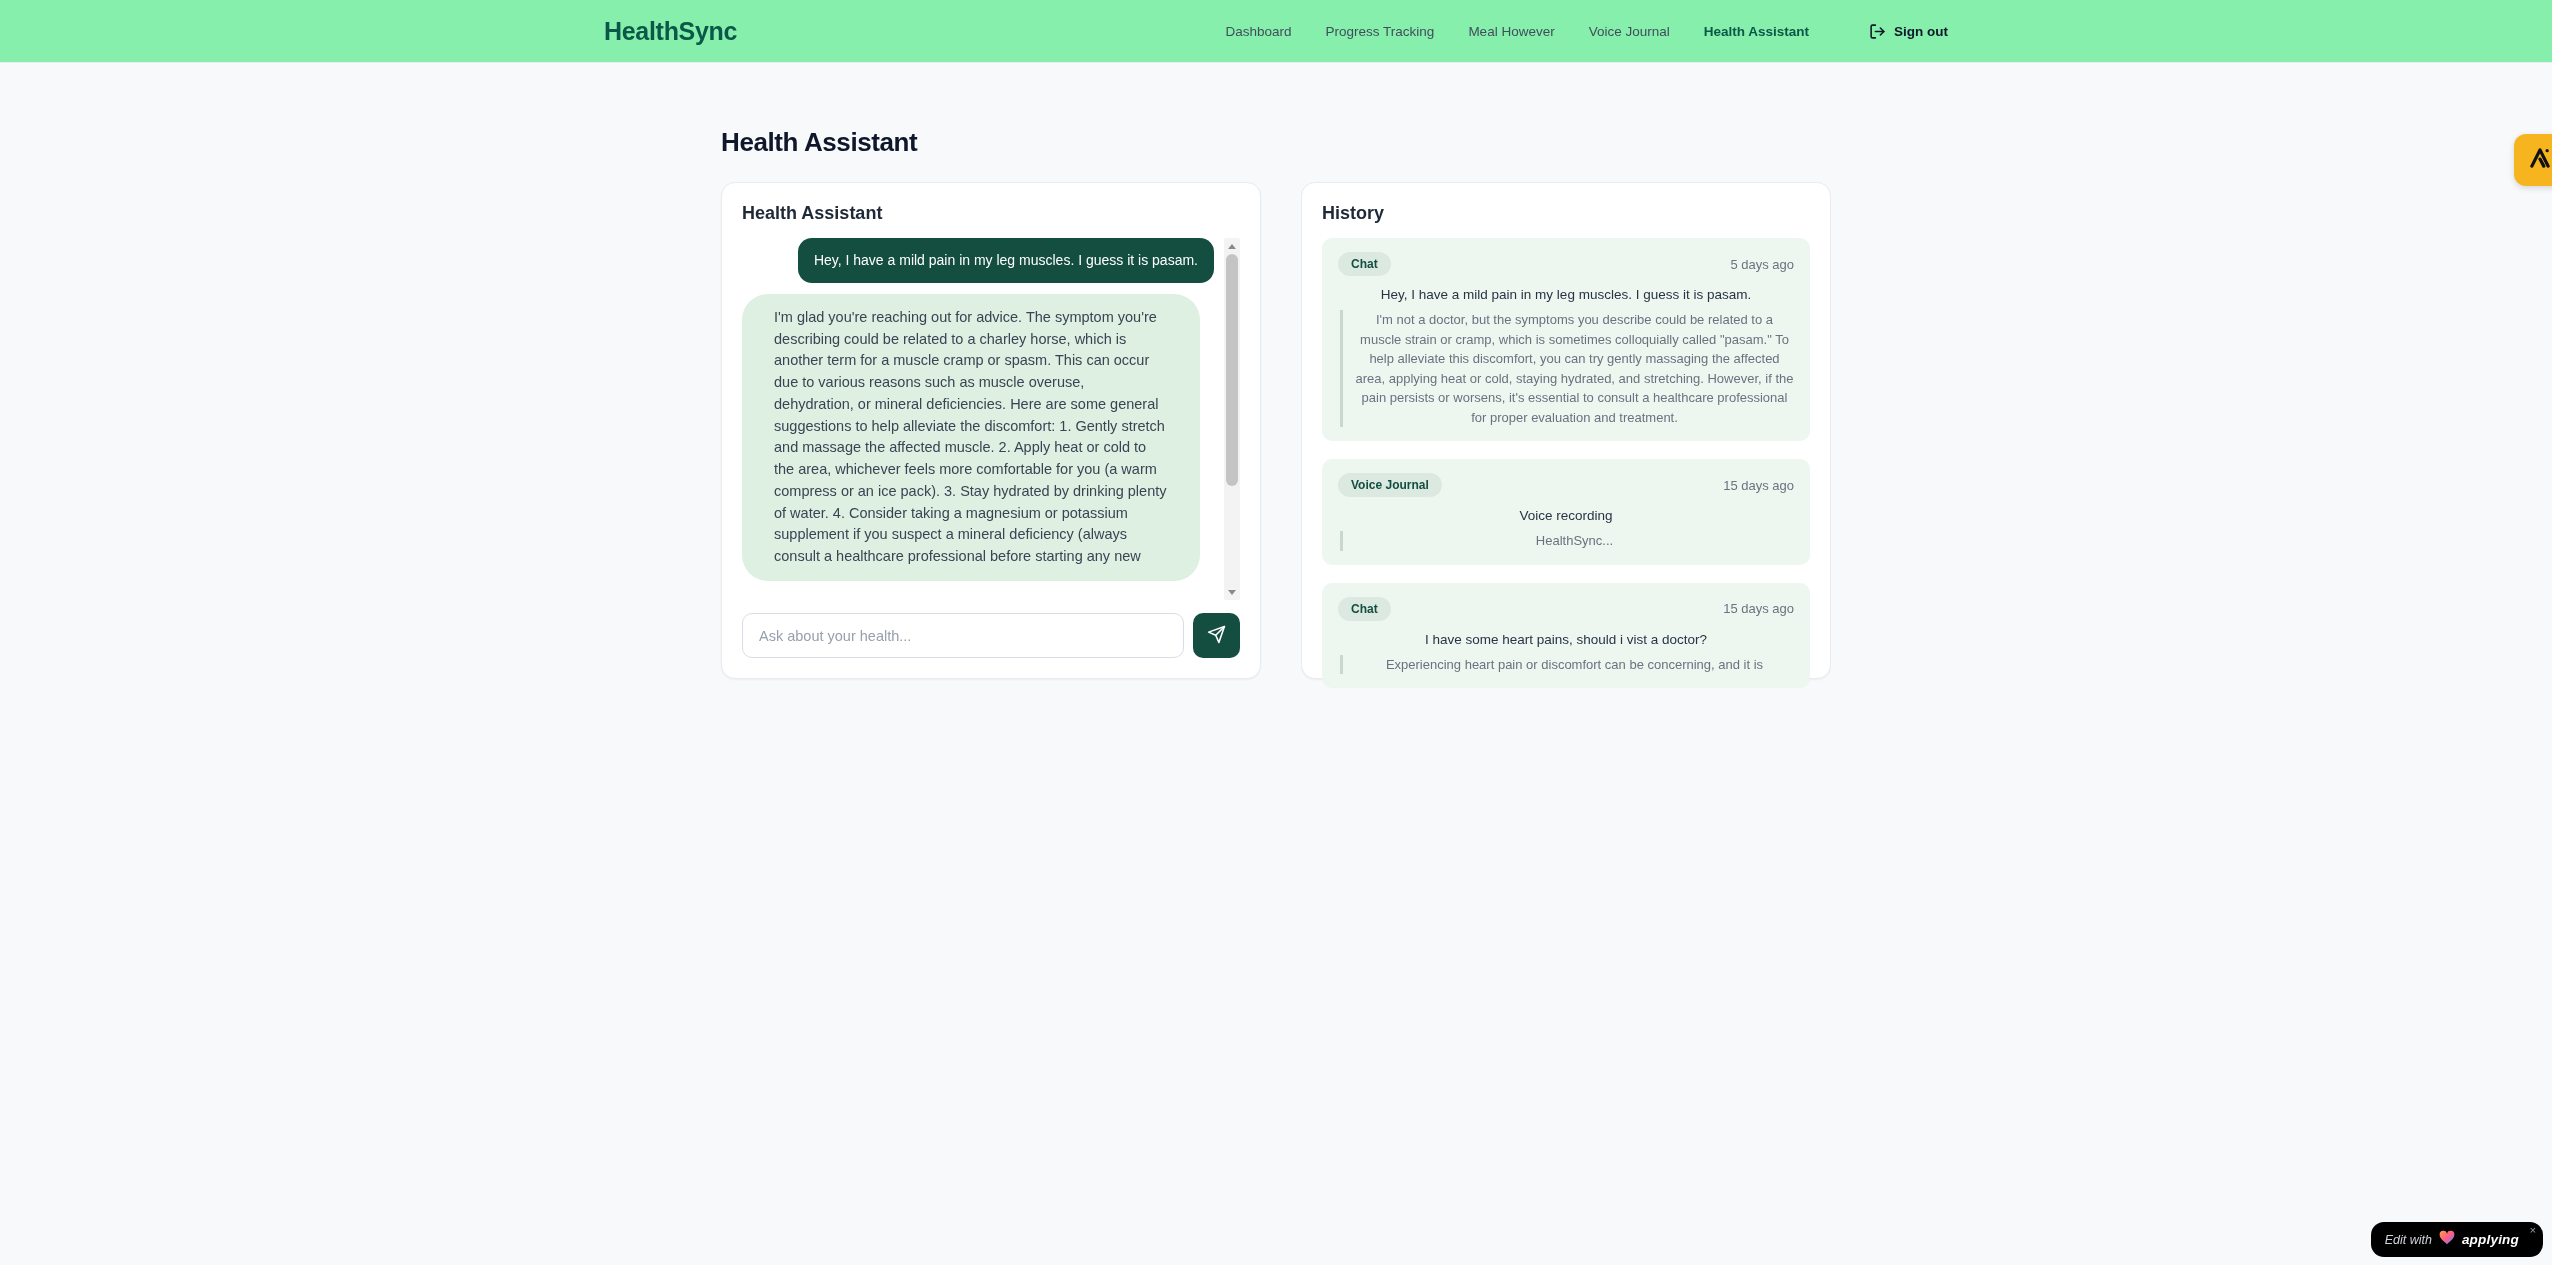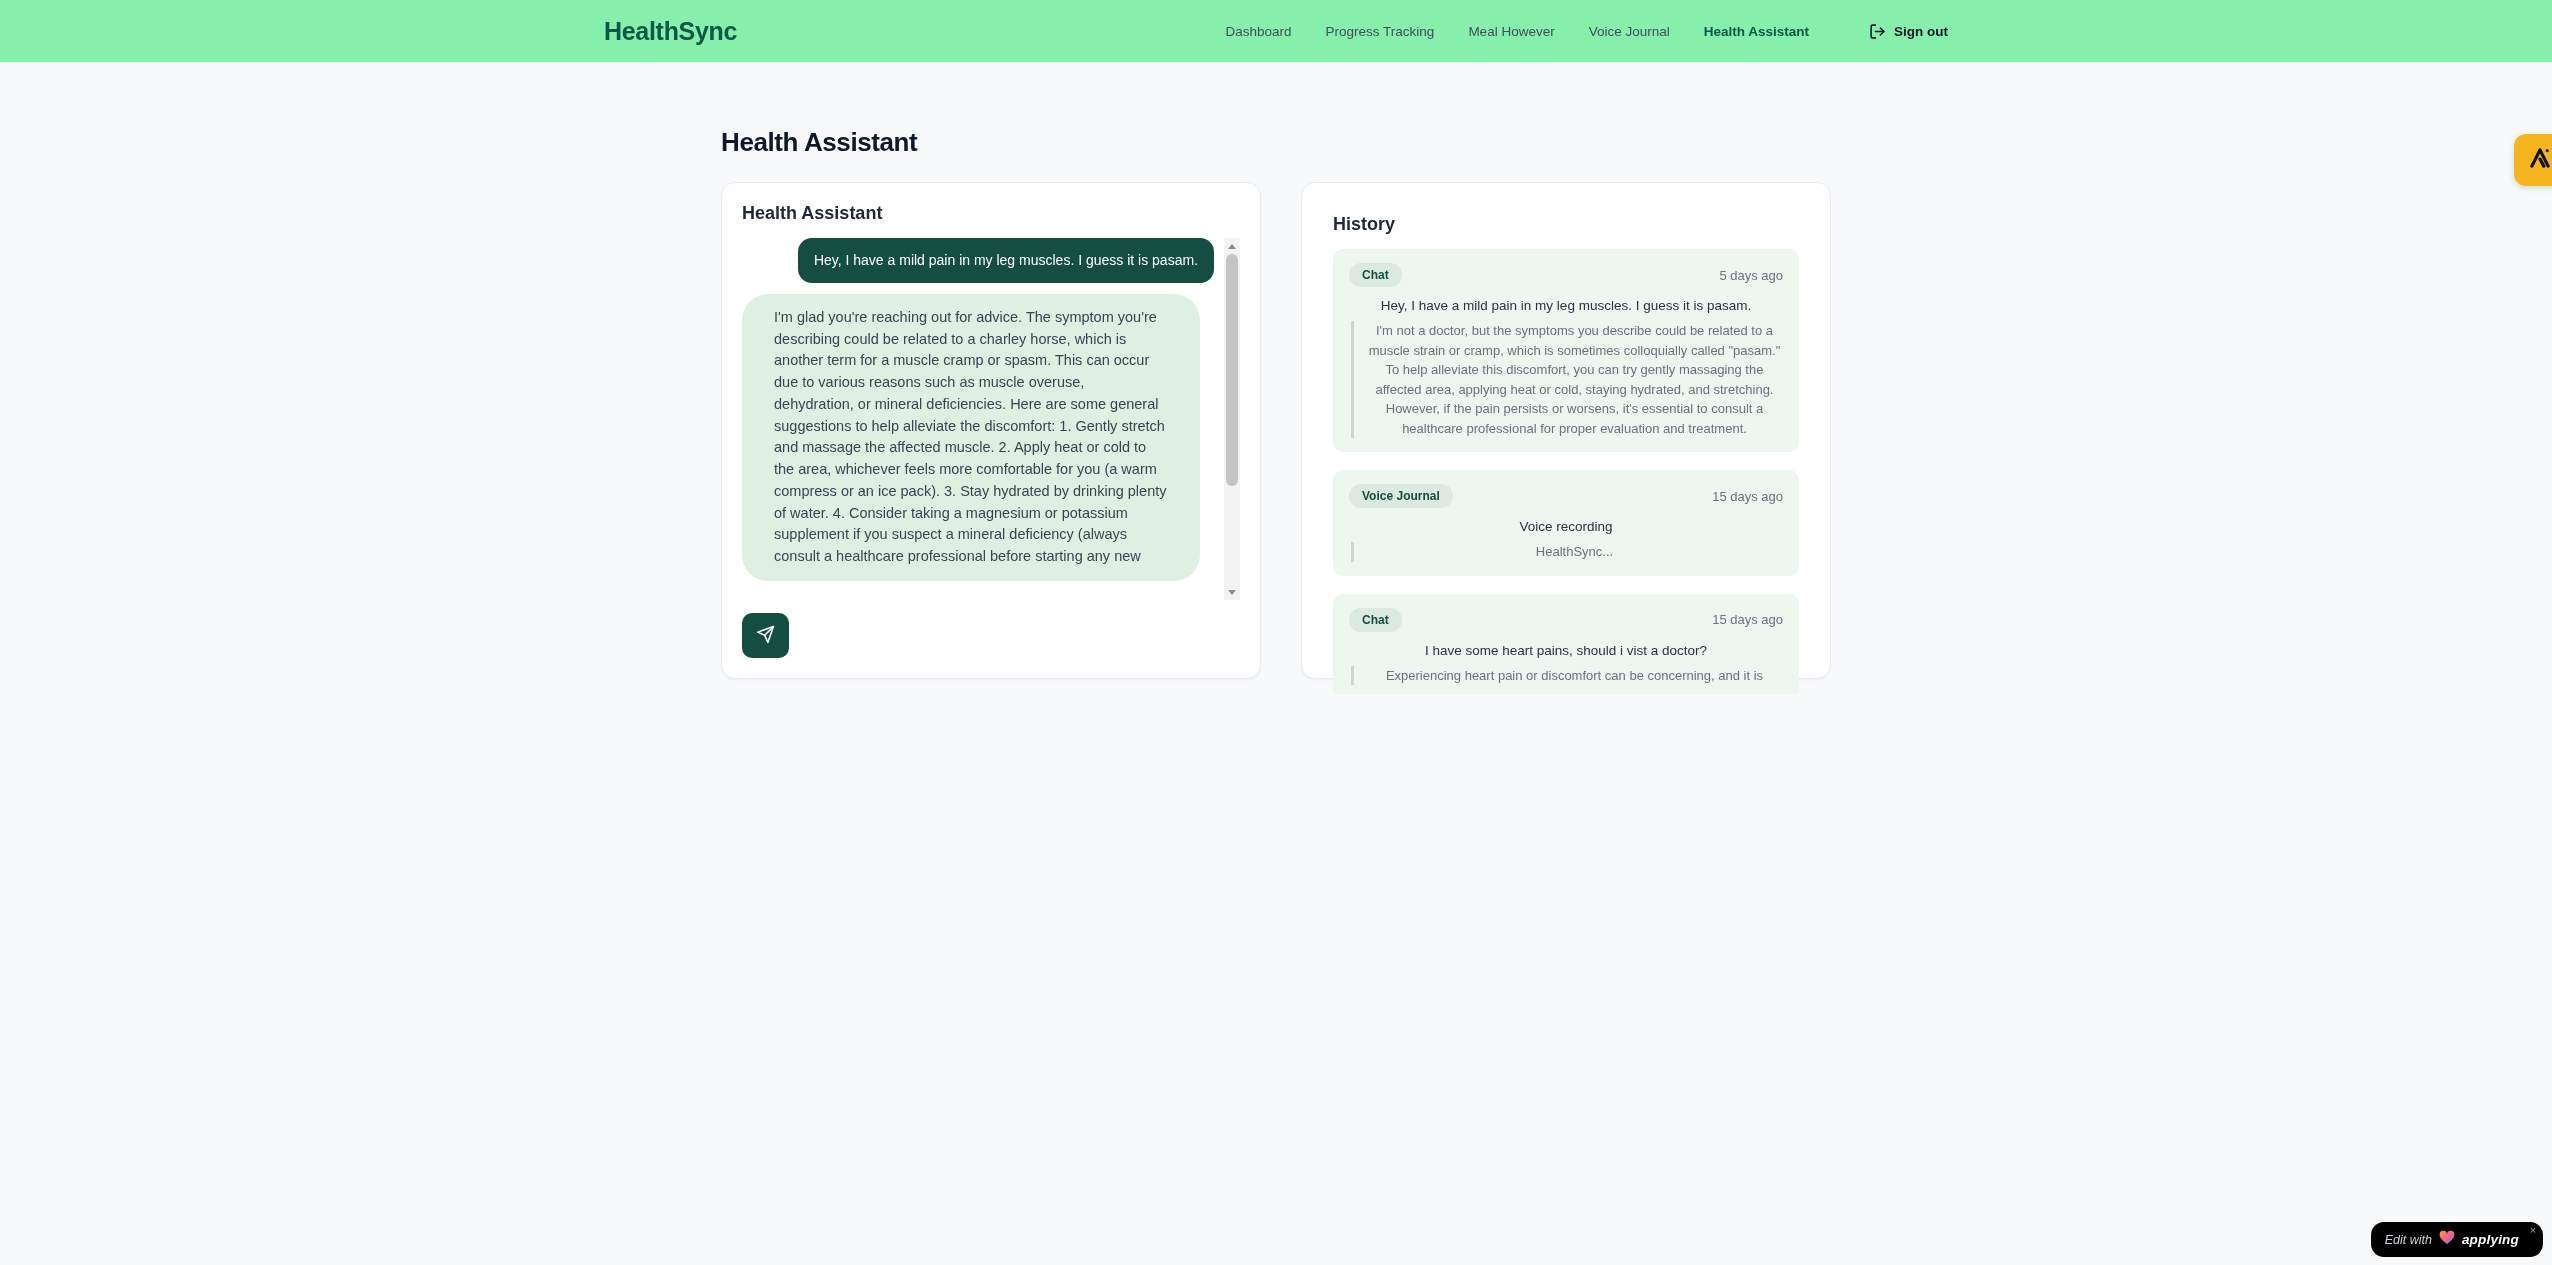--- a/index.html
+++ b/index.html
@@ -56,21 +56,21 @@
     padding:0 16px; font-size:14.5px; font-family:"Liberation Sans",sans-serif; color:#111827; background:#fff; outline:none;
   }
   .chat-input::placeholder { color:#97a0ad; }
   .send-btn {
     width:47px; height:45px; border:none; border-radius:10px; background:#134e41;
     display:flex; align-items:center; justify-content:center; cursor:pointer;
   }
 
   
   .history-clip { width:530px; height:512px; overflow:hidden; }
-  .history-card { width:530px; height:497px; padding:31px; overflow:visible; }
+  .history-card { width:530px; height:497px; padding:20px; overflow:visible; }
   .history-items { display:flex; flex-direction:column; gap:18px;text-align:center; }
   .h-item { background:#eef6f0; border-radius:10px; padding:14px 16px; }
   .h-head { display:flex; justify-content:space-between; align-items:center; }
   .h-badge {
     background:#dce9e0; color:#134e41; font-size:12px; font-weight:bold;
     padding:5px 13px; border-radius:999px; display:inline-block;
   }
   .h-time { color:#6b7280; font-size:13px; }
   .h-q { font-size:13.5px; color:#273444; margin-top:11px; }
   .h-quote {
@@ -136,20 +136,21 @@
               <i></i>
             </div>
           <div class="sb-thumb"></div>
           <div class="sb-arrow down">
               <i></i>
             </div>
         </div>
       </div>
 
       <div class="input-row">
+        <input class="chat-input" type="text" placeholder="Ask about your health..." style="">
         <button class="send-btn">
           <span>
             <svg width="19" height="19" viewBox="0 0 24 24" fill="none" stroke="#ffffff" stroke-width="2" stroke-linecap="round" stroke-linejoin="round">
               <path d="M22 2 11 13"></path>
               <path d="M22 2 15 22l-4-9-9-4 20-7z"></path>
             </svg>
           </span>
         </button>
       </div>
     </div>

